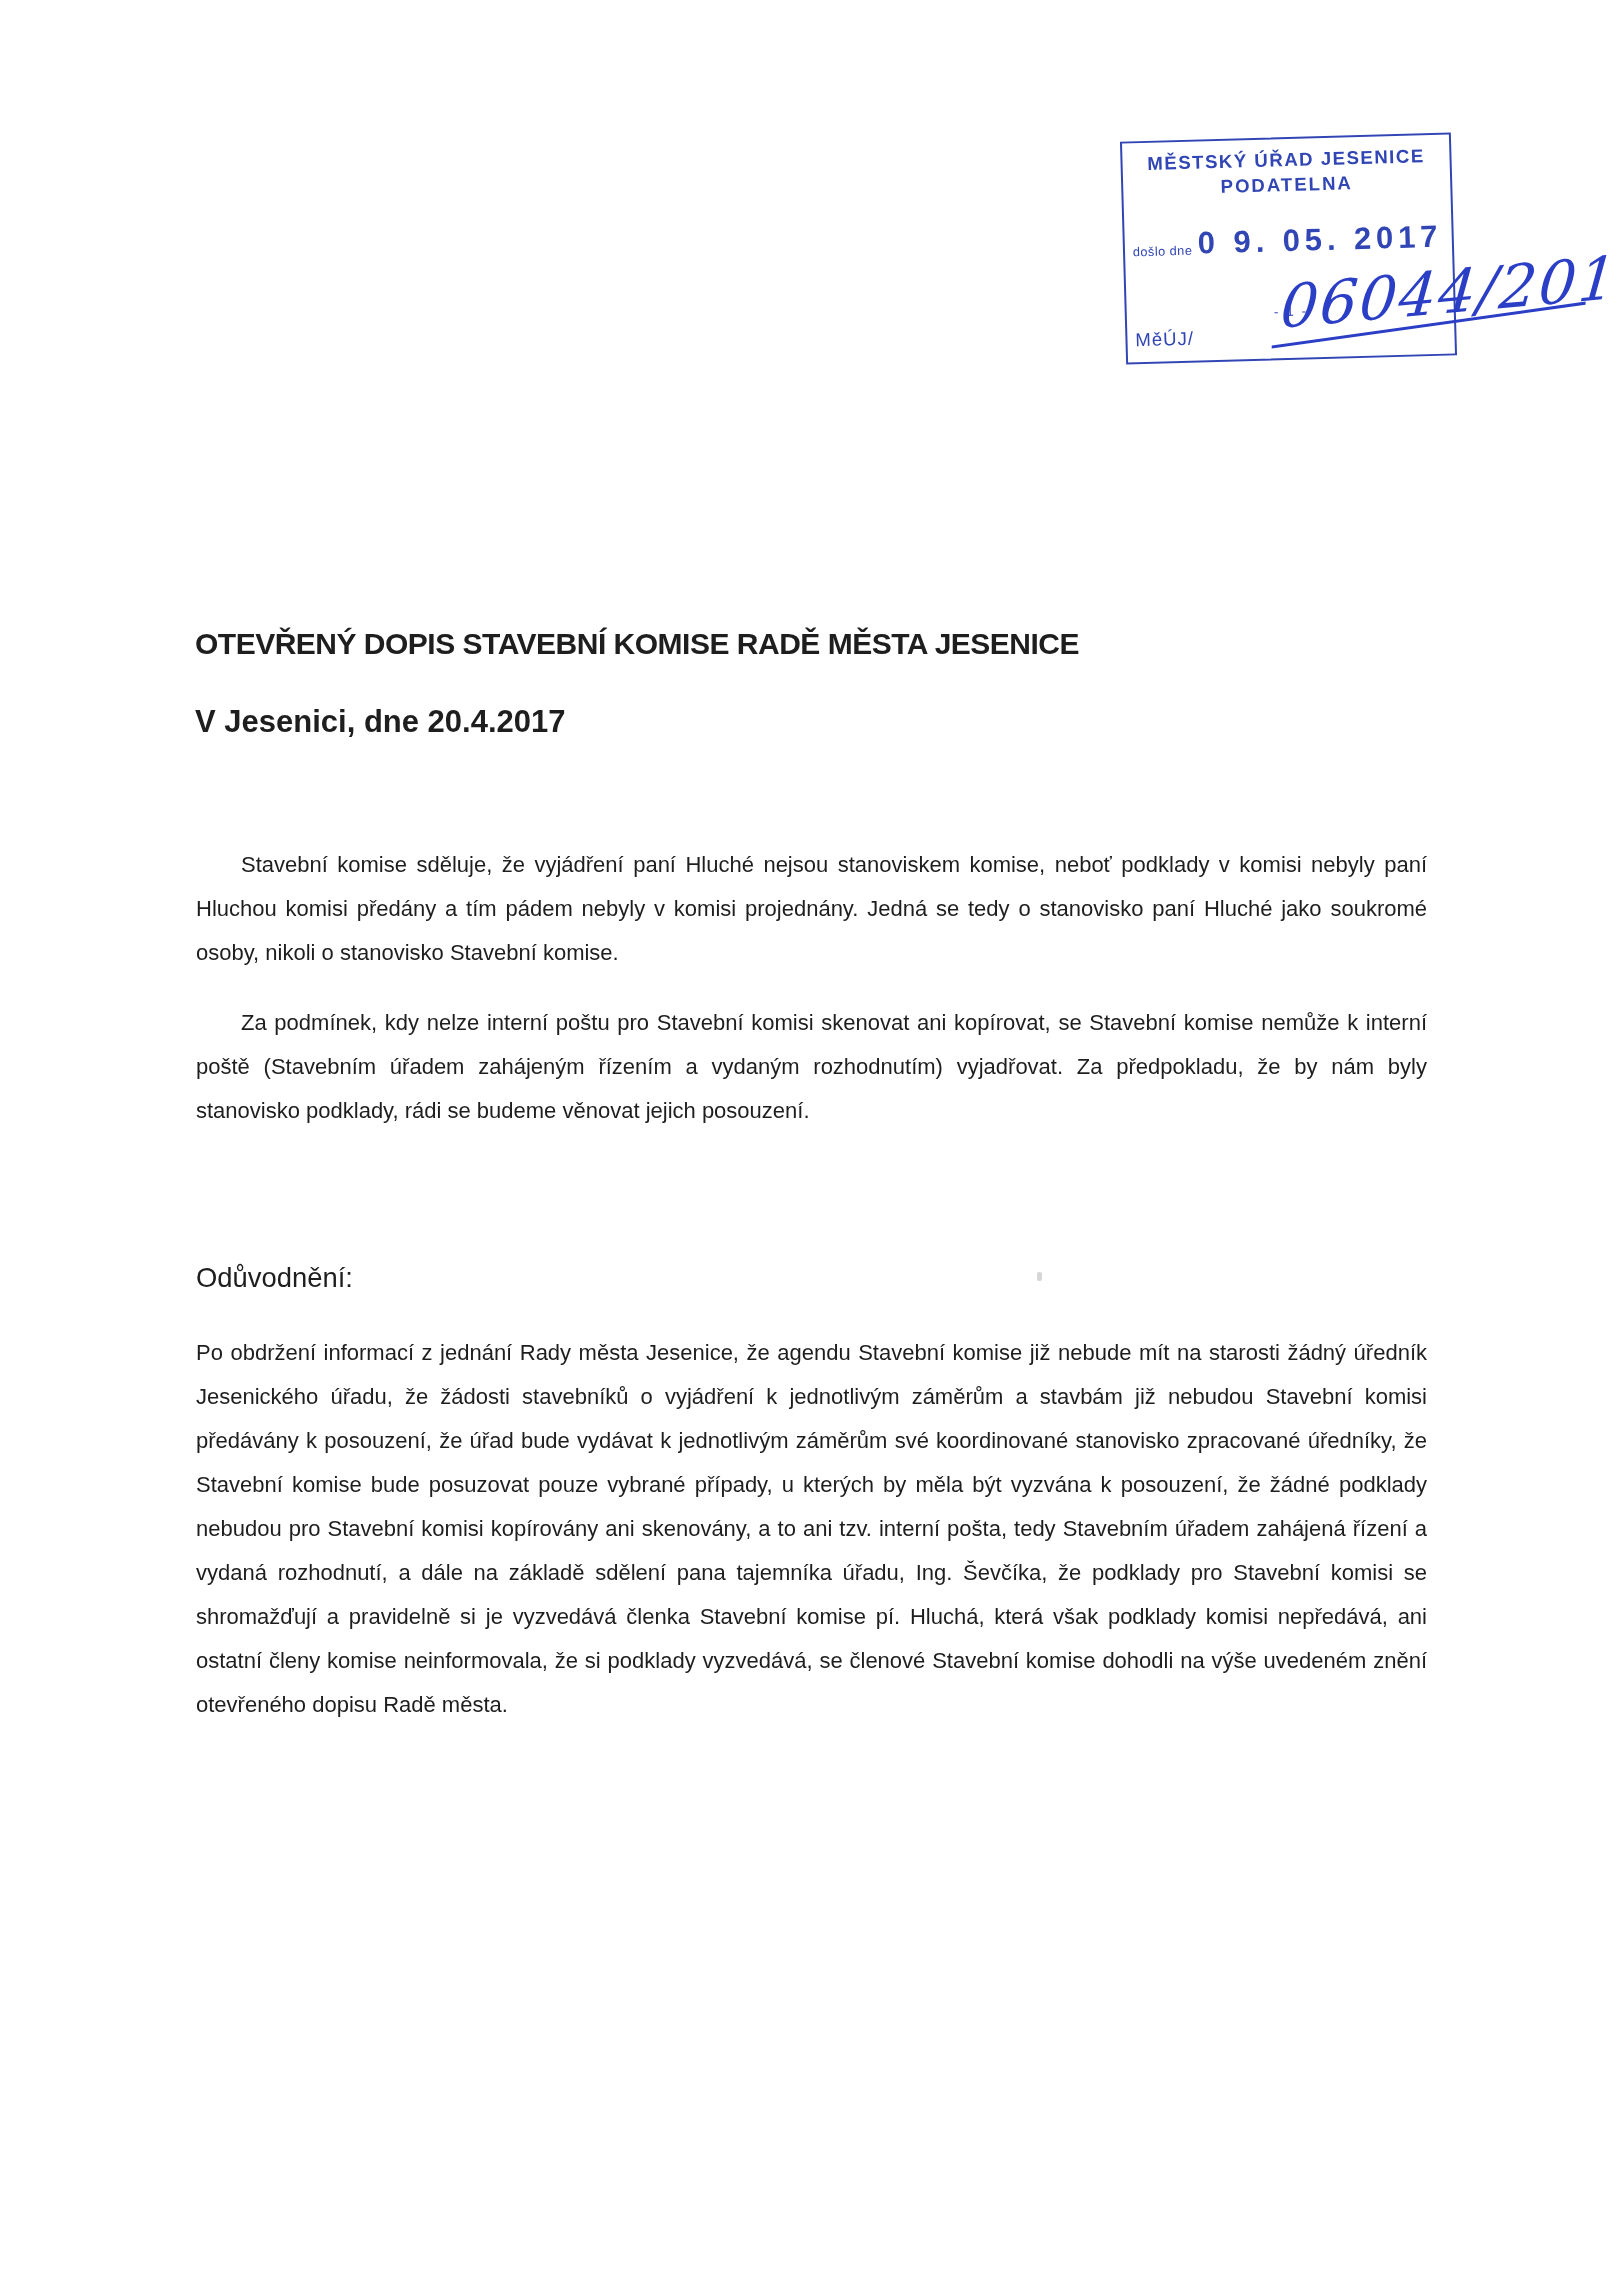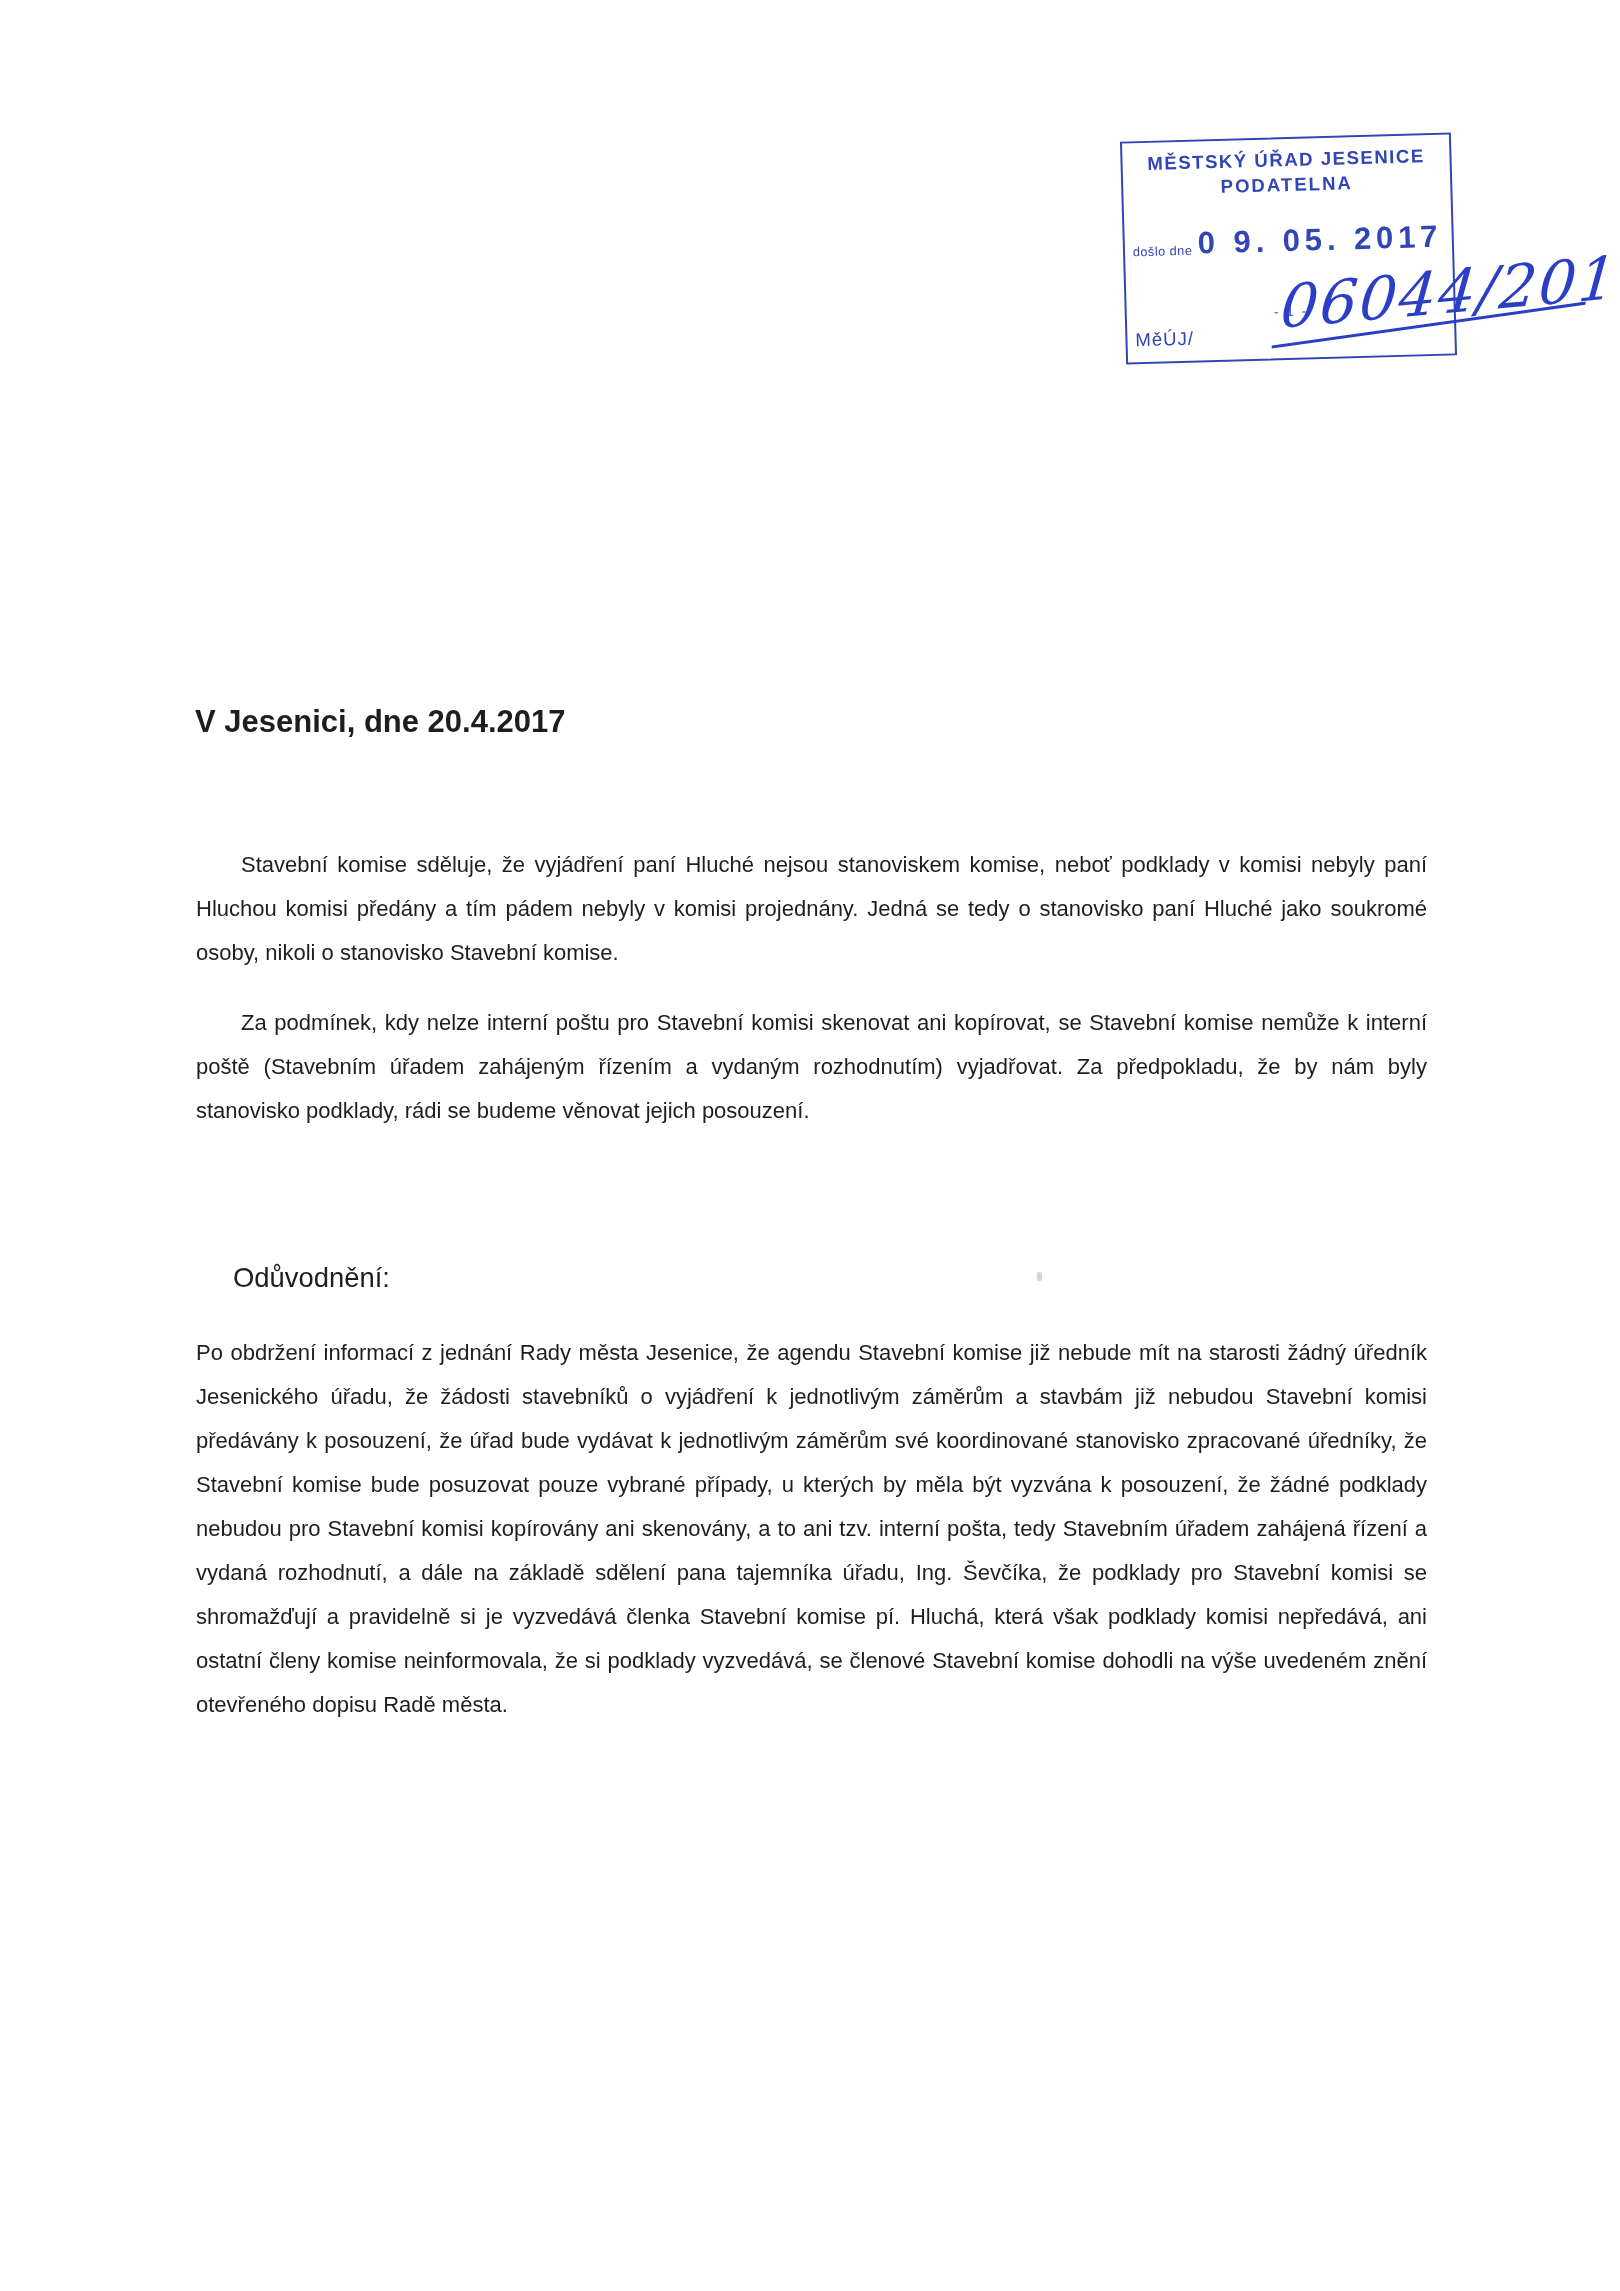--- a/index.html
+++ b/index.html
@@ -139,21 +139,20 @@
     text-align: justify;
   }
   .para.indent { text-indent: 45px; }
   .para-1 { top: 843px; }
   .para-2 { top: 1001px; }
   .justification-heading {
     position: absolute;
     left: 196px;
     top: 1262px;
     font-size: 27.4px;
-    margin-left: 37px;
   }
   .para-3 { top: 1331px; }
   .scan-speck {
     position: absolute;
     left: 1037px;
     top: 1272px;
     width: 4.9px;
     height: 8.8px;
     background: #d6d6d6;
     border-radius: 2px;
@@ -168,20 +167,21 @@
   <div class="stamp">
     <div class="office1">MĚSTSKÝ ÚŘAD JESENICE</div>
     <div class="office2">PODATELNA</div>
     <div class="received-label">došlo dne</div>
     <div class="received-date">0 9. 05. 2017</div>
     <div class="page-mark">- 1 -</div>
     <div class="ref-prefix">MěÚJ/</div>
   </div>
   <div class="handwritten-number">06044/2017</div>
 
+  <div class="letter-title">OTEVŘENÝ DOPIS STAVEBNÍ KOMISE RADĚ MĚSTA JESENICE</div>
   <div class="dateline">V Jesenici, dne 20.4.2017</div>
 
   <div class="para indent para-1">Stavební komise sděluje, že vyjádření paní Hluché nejsou stanoviskem komise, neboť podklady v komisi nebyly paní Hluchou komisi předány a tím pádem nebyly v komisi projednány. Jedná se tedy o stanovisko paní Hluché jako soukromé osoby, nikoli o stanovisko Stavební komise.</div>
   <div class="para indent para-2">Za podmínek, kdy nelze interní poštu pro Stavební komisi skenovat ani kopírovat, se Stavební komise nemůže k interní poště (Stavebním úřadem zahájeným řízením a vydaným rozhodnutím) vyjadřovat. Za předpokladu, že by nám byly stanovisko podklady, rádi se budeme věnovat jejich posouzení.</div>
 
   <div class="justification-heading">Odůvodnění:</div>
   <div class="para para-3">Po obdržení informací z jednání Rady města Jesenice, že agendu Stavební komise již nebude mít na starosti žádný úředník Jesenického úřadu, že žádosti stavebníků o vyjádření k jednotlivým záměrům a stavbám již nebudou Stavební komisi předávány k posouzení, že úřad bude vydávat k jednotlivým záměrům své koordinované stanovisko zpracované úředníky, že Stavební komise bude posuzovat pouze vybrané případy, u kterých by měla být vyzvána k posouzení, že žádné podklady nebudou pro Stavební komisi kopírovány ani skenovány, a to ani tzv. interní pošta, tedy Stavebním úřadem zahájená řízení a vydaná rozhodnutí, a dále na základě sdělení pana tajemníka úřadu, Ing. Ševčíka, že podklady pro Stavební komisi se shromažďují a pravidelně si je vyzvedává členka Stavební komise pí. Hluchá, která však podklady komisi nepředává, ani ostatní členy komise neinformovala, že si podklady vyzvedává, se členové Stavební komise dohodli na výše uvedeném znění otevřeného dopisu Radě města.</div>
 
   <div class="scan-speck"></div>
 

